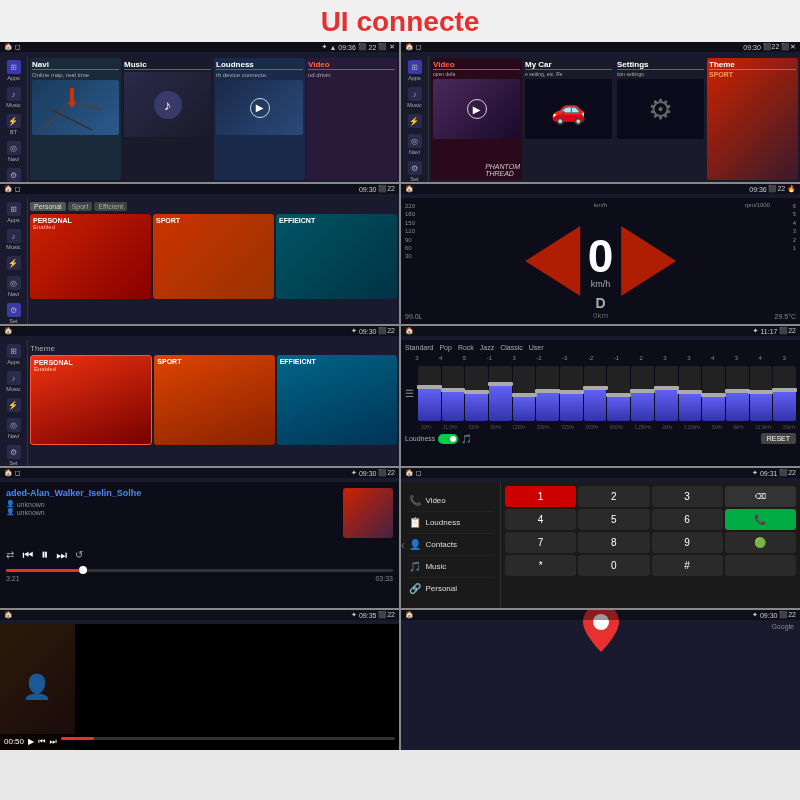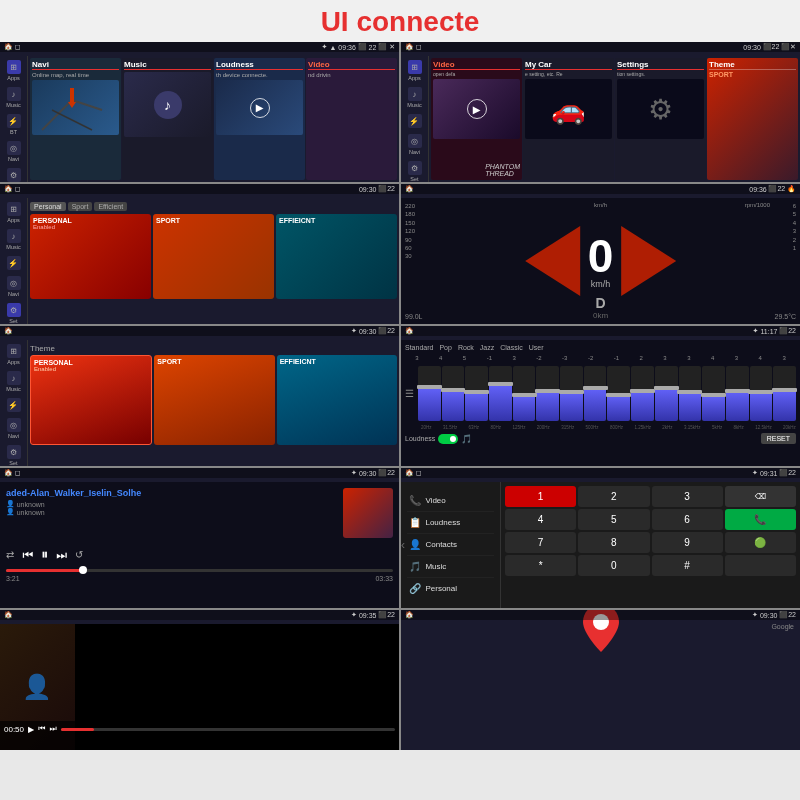--- a/index.html
+++ b/index.html
@@ -678,21 +678,21 @@
         <span>09:35</span>
         <span>⬛22</span>
       </div>
     </div>
     <div style="position:absolute; left:0; top:14px; right:0; bottom:0; background:#000; display:flex; align-items:center; justify-content:flex-end;">
 
       <div style="position:absolute; left:0; top:0; bottom:0; width:75px; background:linear-gradient(135deg,#2a1a0a,#1a0a0a); overflow:hidden;">
         <div style="font-size:24px; position:absolute; top:50%; left:50%; transform:translate(-50%,-50%); opacity:0.7;">👤</div>
       </div>
 
-      <div style="position:absolute; bottom:0; left:0; right:0; background:rgba(0,0,0,0.7); display:flex; align-items:center; gap:4px; padding:3px 4px 16px 4px; font-size:8px;">
+      <div style="position:absolute; bottom:0; left:0; right:0; background:rgba(0,0,0,0.7); display:flex; align-items:flex-start; gap:4px; padding:3px 4px 3px 4px; font-size:8px;">
         <span>00:50</span>
         <span>▶</span>
         <span>⏮</span>
         <span>⏭</span>
         <div style="flex:1; height:3px; background:#333; border-radius:2px;">
           <div style="width:10%; height:100%; background:#e63030; border-radius:2px;"></div>
         </div>
       </div>
     </div>
   </div>

